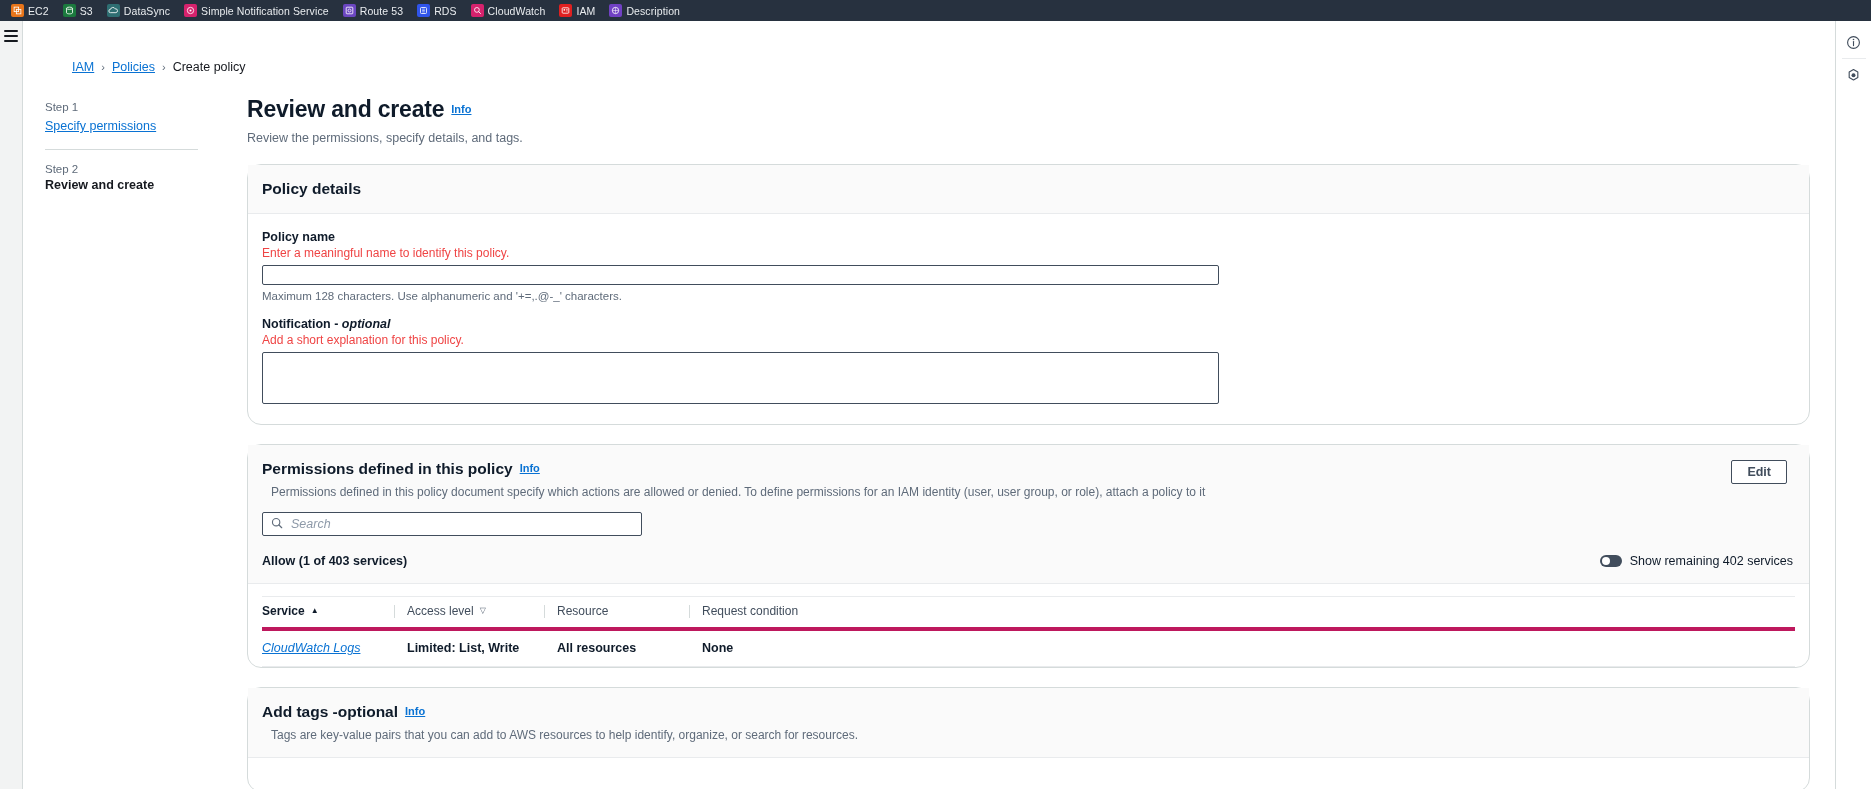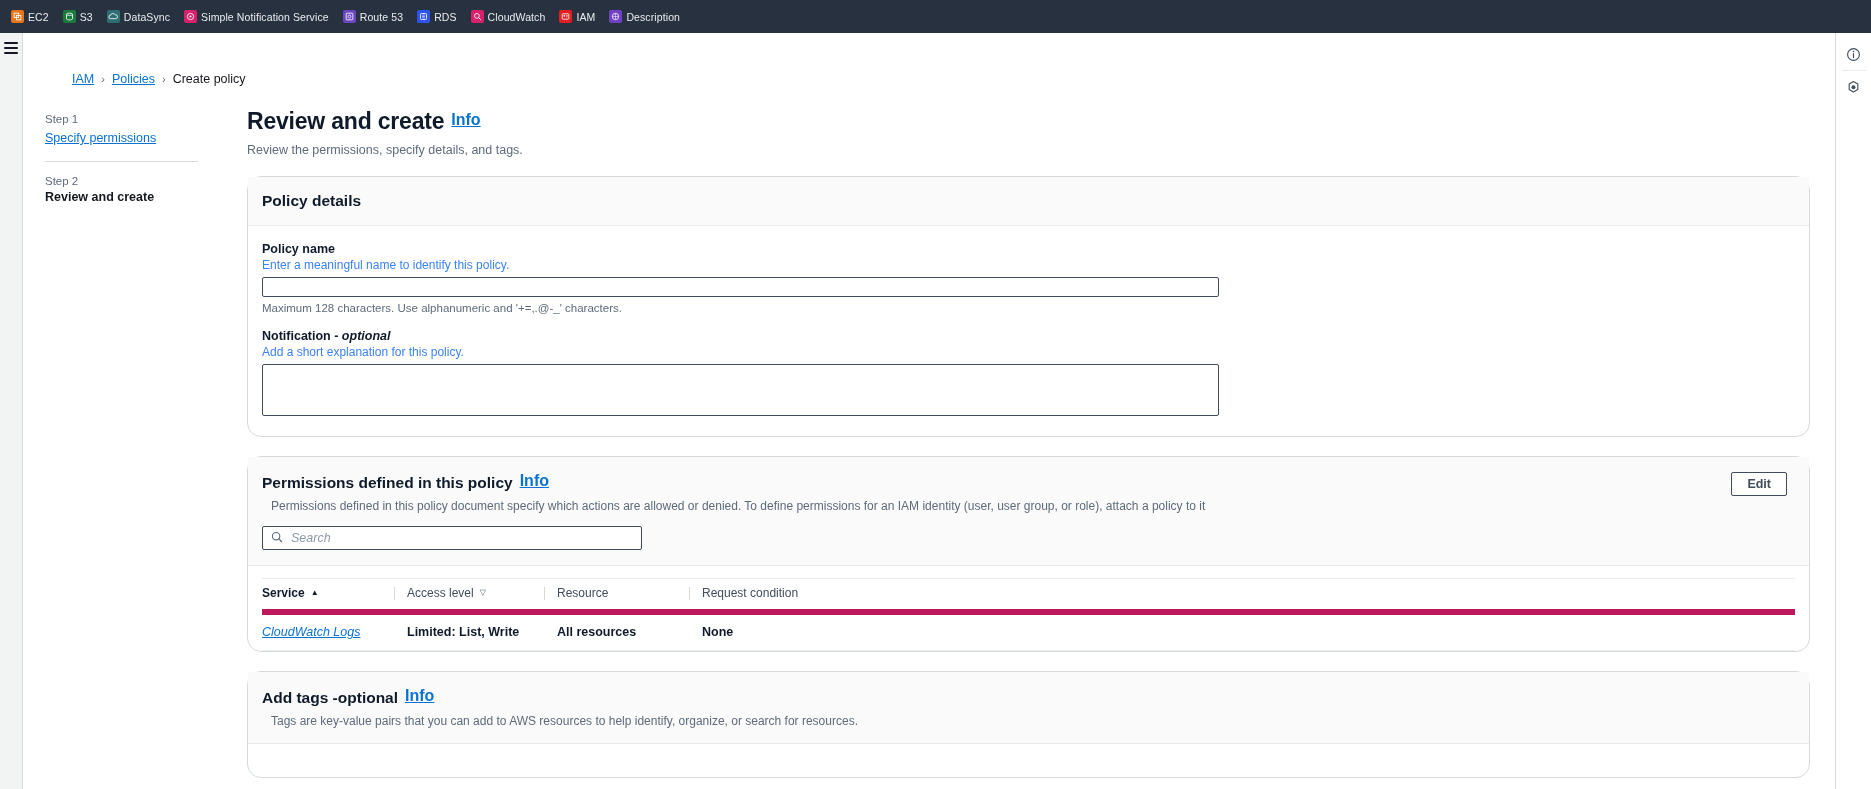--- a/index.html
+++ b/index.html
@@ -7,21 +7,21 @@
     margin: 0; padding: 0;
     width: 1871px; height: 789px;
     overflow: hidden;
     background: #ffffff;
     font-family: "Liberation Sans", sans-serif;
     -webkit-font-smoothing: antialiased;
   }
 
   
   .bookmark-bar {
-    height: 33px;
+    height: 21px;
     background: #27313f;
     display: flex;
     align-items: center;
     padding: 0 4px;
     gap: 0px;
   }
   .bm-item {
     display: flex;
     align-items: center;
     gap: 4px;
@@ -117,21 +117,21 @@
   .page-header { margin: 22px 0 0 197px; }
   .page-title {
     font-size: 23px;
     font-weight: bold;
     color: #0f1b2a;
     display: inline-block;
     letter-spacing: -0.2px;
   }
   .info-link {
     color: #0972d3;
-    font-size: 16px;
+    font-size: 11px;
     text-decoration: underline;
     cursor: pointer;
     margin-left: 7px;
     vertical-align: 4px;
     font-weight: bold;
   }
   .page-sub {
     font-size: 12.5px;
     color: #5f6b7a;
     margin-top: 8px;
@@ -173,21 +173,21 @@
   .field { margin-bottom: 15px; }
   .field:last-child { margin-bottom: 0; }
   .field-label {
     font-size: 12.5px;
     font-weight: bold;
     color: #0f1b2a;
   }
   .field-label .ital { font-style: italic; }
   .field-desc {
     font-size: 12px;
-    color: #3b82f6;
+    color: #ef4444;
     margin-top: 2px;
     margin-bottom: 5px;
   }
   .text-input {
     width: 957px;
     height: 20px;
     border: 1px solid #414d5c;
     border-radius: 2px;
     background: #ffffff;
     font-family: "Liberation Sans", sans-serif;
@@ -303,21 +303,21 @@
 
   
   .perm-table { width: 100%; border-collapse: collapse; margin-top: 12px; }
   .perm-table thead th {
     text-align: left;
     font-size: 12px;
     color: #414d5c;
     font-weight: normal;
     padding: 7px 0 9px 0;
     border-top: 1px solid #e9ebed;
-    border-bottom: 6px solid #be185d;
+    border-bottom: 4px solid #be185d;
     position: relative;
   }
   .perm-table thead th.sorted { font-weight: bold; color: #0f1b2a; }
   .th-inner { display: flex; align-items: center; gap: 6px; }
   .sort-arrow { font-size: 8px; color: #0f1b2a; line-height: 1; }
   .th-divider {
     display: inline-block;
     width: 1px; height: 13px;
     background: #d5dbdb;
     margin-left: auto;
@@ -533,20 +533,29 @@
           <div class="search-wrap">
             <span>
               <svg width="12" height="12" viewBox="0 0 14 14">
                   <circle cx="6" cy="6" r="4.3" fill="none" stroke="#5f6b7a" stroke-width="1.3"></circle>
                   <path d="M9.3 9.3l3.2 3.2" stroke="#5f6b7a" stroke-width="1.4" stroke-linecap="round"></path>
                 </svg>
             </span>
             <input class="search-input" type="text" placeholder="Search" style="">
           </div>
 
+          <div class="allow-row">
+            <div class="allow-title">Allow (1 of 403 services)</div>
+            <div class="toggle-wrap">
+              <span class="toggle">
+                  <span class="knob"></span>
+                </span>
+              <span class="toggle-label">Show remaining 402 services</span>
+            </div>
+          </div>
         </div>
 
         <div style="padding:0 14px 0 14px;">
           <table class="perm-table">
             <thead>
               <tr>
                 <th class="col-service sorted">
                   <div class="th-inner">
                     <span>Service</span>
                     <span class="sort-arrow">▲</span>

